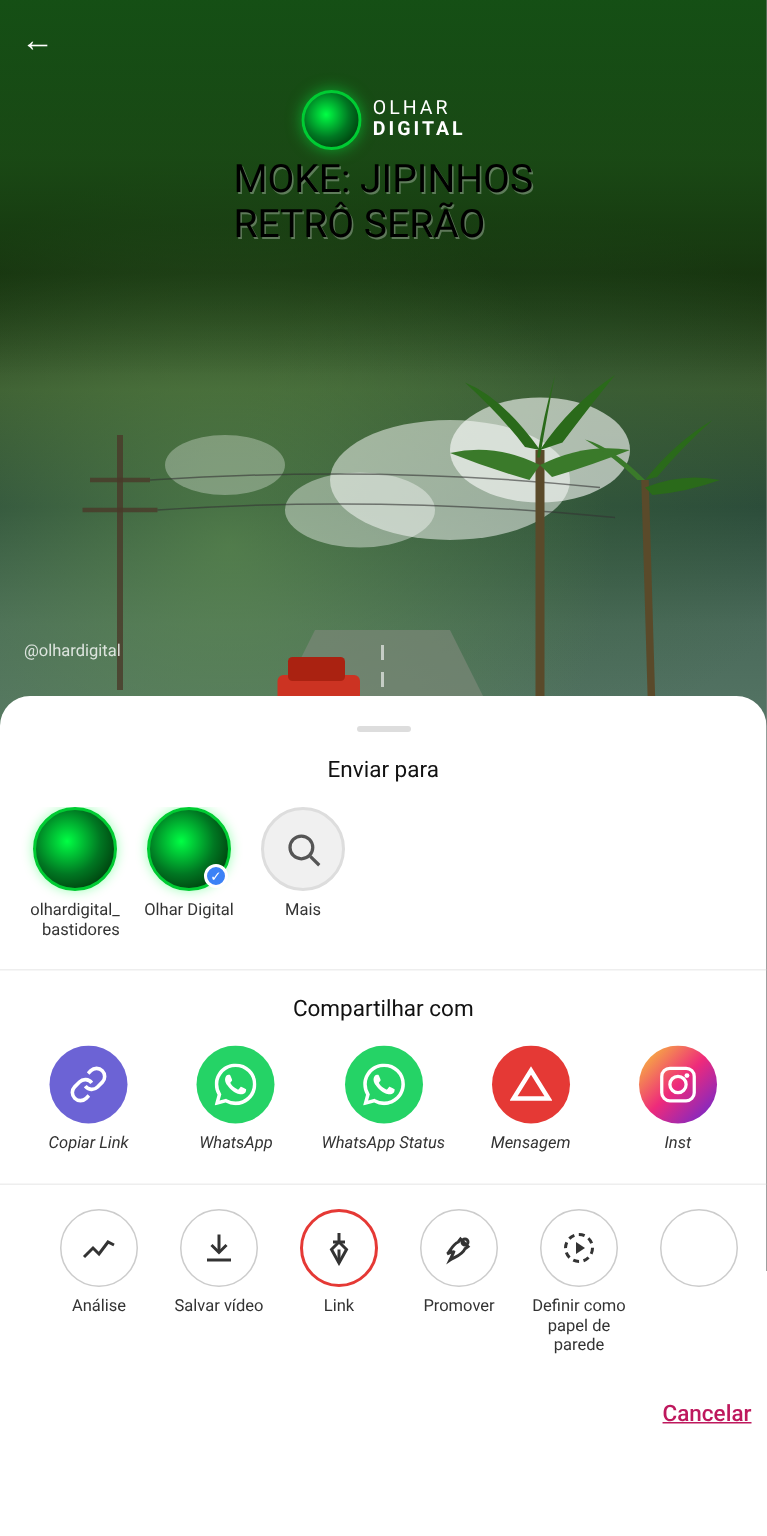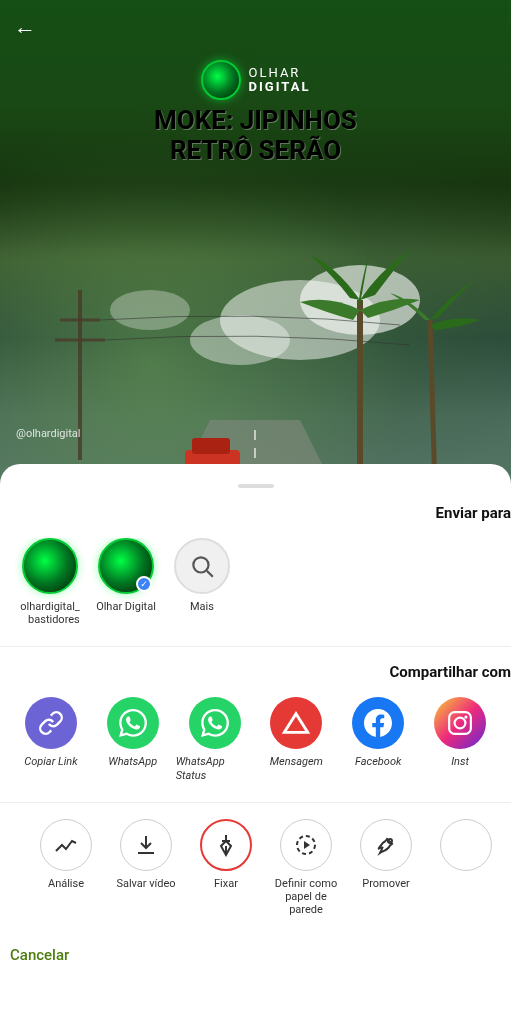--- a/index.html
+++ b/index.html
@@ -79,23 +79,23 @@
 
     .brand-digital {
       font-size: 13px;
       font-weight: 700;
       color: white;
       letter-spacing: 2px;
       text-align: center;
     }
 
     .media-title {
-      text-align: center;
+      text-align: left;
       color: #000;
-      font-weight: 700;
+      font-weight: 400;
       font-size: 26px;
       line-height: 1.15;
       text-transform: uppercase;
       padding: 0 20px;
       text-shadow: 1px 1px 0 rgba(255,255,255,0.3);
     }
 
     .back-btn {
       position: absolute;
       top: 14px;
@@ -130,23 +130,23 @@
 
     .sheet-handle {
       width: 36px;
       height: 4px;
       background: #ddd;
       border-radius: 2px;
       margin: 0 auto 16px;
     }
 
     .section-title {
-      text-align: right;
+      text-align: center;
       font-size: 15px;
-      font-weight: 700;
+      font-weight: 400;
       color: #111;
       margin-bottom: 16px;
     }
 
     
     .contacts-row {
       display: flex;
       gap: 16px;
       padding: 0 20px;
       margin-bottom: 20px;
@@ -291,26 +291,27 @@
     .action-label {
       font-size: 11px;
       color: #333;
       text-align: center;
       line-height: 1.2;
     }
 
     
     .cancel-btn {
       display: block;
-      text-align: left;
+      text-align: right;
       font-size: 15px;
-      color: #4d7c0f;
+      color: #be185d;
       font-weight: 500;
       padding: 10px;
       cursor: pointer;
+      text-decoration: underline;
     }
 
     
     .palm-decoration {
       position: absolute;
       top: 0;
       left: 0;
       width: 100%;
       height: 100%;
       pointer-events: none;
@@ -461,28 +462,20 @@
 
     <div class="share-item">
       <div class="share-icon icon-message">
         <svg width="28" height="28" viewBox="0 0 24 24" fill="none" stroke="white" stroke-width="2.5">
           <polygon points="12,4 22,20 2,20" stroke="white" stroke-width="2.5" fill="none"></polygon>
         </svg>
       </div>
       <div class="share-label">Mensagem</div>
     </div>
 
-    <div class="share-item">
-      <div class="share-icon icon-facebook">
-        <svg width="28" height="28" viewBox="0 0 24 24" fill="white">
-          <path d="M24 12.073c0-6.627-5.373-12-12-12s-12 5.373-12 12c0 5.99 4.388 10.954 10.125 11.854v-8.385H7.078v-3.47h3.047V9.43c0-3.007 1.792-4.669 4.533-4.669 1.312 0 2.686.235 2.686.235v2.953H15.83c-1.491 0-1.956.925-1.956 1.874v2.25h3.328l-.532 3.47h-2.796v8.385C19.612 23.027 24 18.062 24 12.073z"></path>
-        </svg>
-      </div>
-      <div class="share-label">Facebook</div>
-    </div>
 
     <div class="share-item">
       <div class="share-icon icon-instagram">
         <svg width="26" height="26" viewBox="0 0 24 24" fill="white">
           <rect x="2" y="2" width="20" height="20" rx="5" ry="5" fill="none" stroke="white" stroke-width="2"></rect>
           <circle cx="12" cy="12" r="5" fill="none" stroke="white" stroke-width="2"></circle>
           <circle cx="17.5" cy="6.5" r="1.5" fill="white"></circle>
         </svg>
       </div>
       <div class="share-label">Inst</div>
@@ -514,44 +507,44 @@
     </div>
 
     <div class="action-item">
       <div class="action-icon selected">
         <svg width="24" height="24" viewBox="0 0 24 24" fill="none" stroke="#333" stroke-width="2">
           <path d="M12 2L12 8 L17 13 L12 22 L7 13 L12 8"></path>
           <line x1="8" y1="8" x2="16" y2="8"></line>
           <line x1="12" y1="13" x2="12" y2="22"></line>
         </svg>
       </div>
-      <div class="action-label">Fixar</div>
+      <div class="action-label">Link</div>
+    </div>
+
+    <div class="action-item">
+      <div class="action-icon">
+        <svg width="24" height="24" viewBox="0 0 24 24" fill="none" stroke="#333" stroke-width="2">
+          <path d="M8.5 14.5 C8 16 7 18 6 20 C9 18 14 17 16 12.5 L18 11 L13 6 L11.5 8 C7 10 6 15 4 16 C6 15 8 14 8.5 14.5Z"></path>
+          <circle cx="16" cy="8" r="2"></circle>
+        </svg>
+      </div>
+      <div class="action-label">Promover</div>
     </div>
 
     <div class="action-item">
       <div class="action-icon">
         <svg width="24" height="24" viewBox="0 0 24 24" fill="none" stroke="#333" stroke-width="2">
           <circle cx="12" cy="12" r="9" stroke-dasharray="4,3"></circle>
           <polygon points="10,8 16,12 10,16" fill="#333" stroke="none"></polygon>
         </svg>
       </div>
       <div class="action-label">Definir como papel de parede</div>
     </div>
 
     <div class="action-item">
       <div class="action-icon">
-        <svg width="24" height="24" viewBox="0 0 24 24" fill="none" stroke="#333" stroke-width="2">
-          <path d="M8.5 14.5 C8 16 7 18 6 20 C9 18 14 17 16 12.5 L18 11 L13 6 L11.5 8 C7 10 6 15 4 16 C6 15 8 14 8.5 14.5Z"></path>
-          <circle cx="16" cy="8" r="2"></circle>
-        </svg>
-      </div>
-      <div class="action-label">Promover</div>
-    </div>
-
-    <div class="action-item">
-      <div class="action-icon">
       </div>
       <div class="action-label"></div>
     </div>
   </div>
 
   <div class="cancel-btn">Cancelar</div>
 </div>
 
 </body></html>

